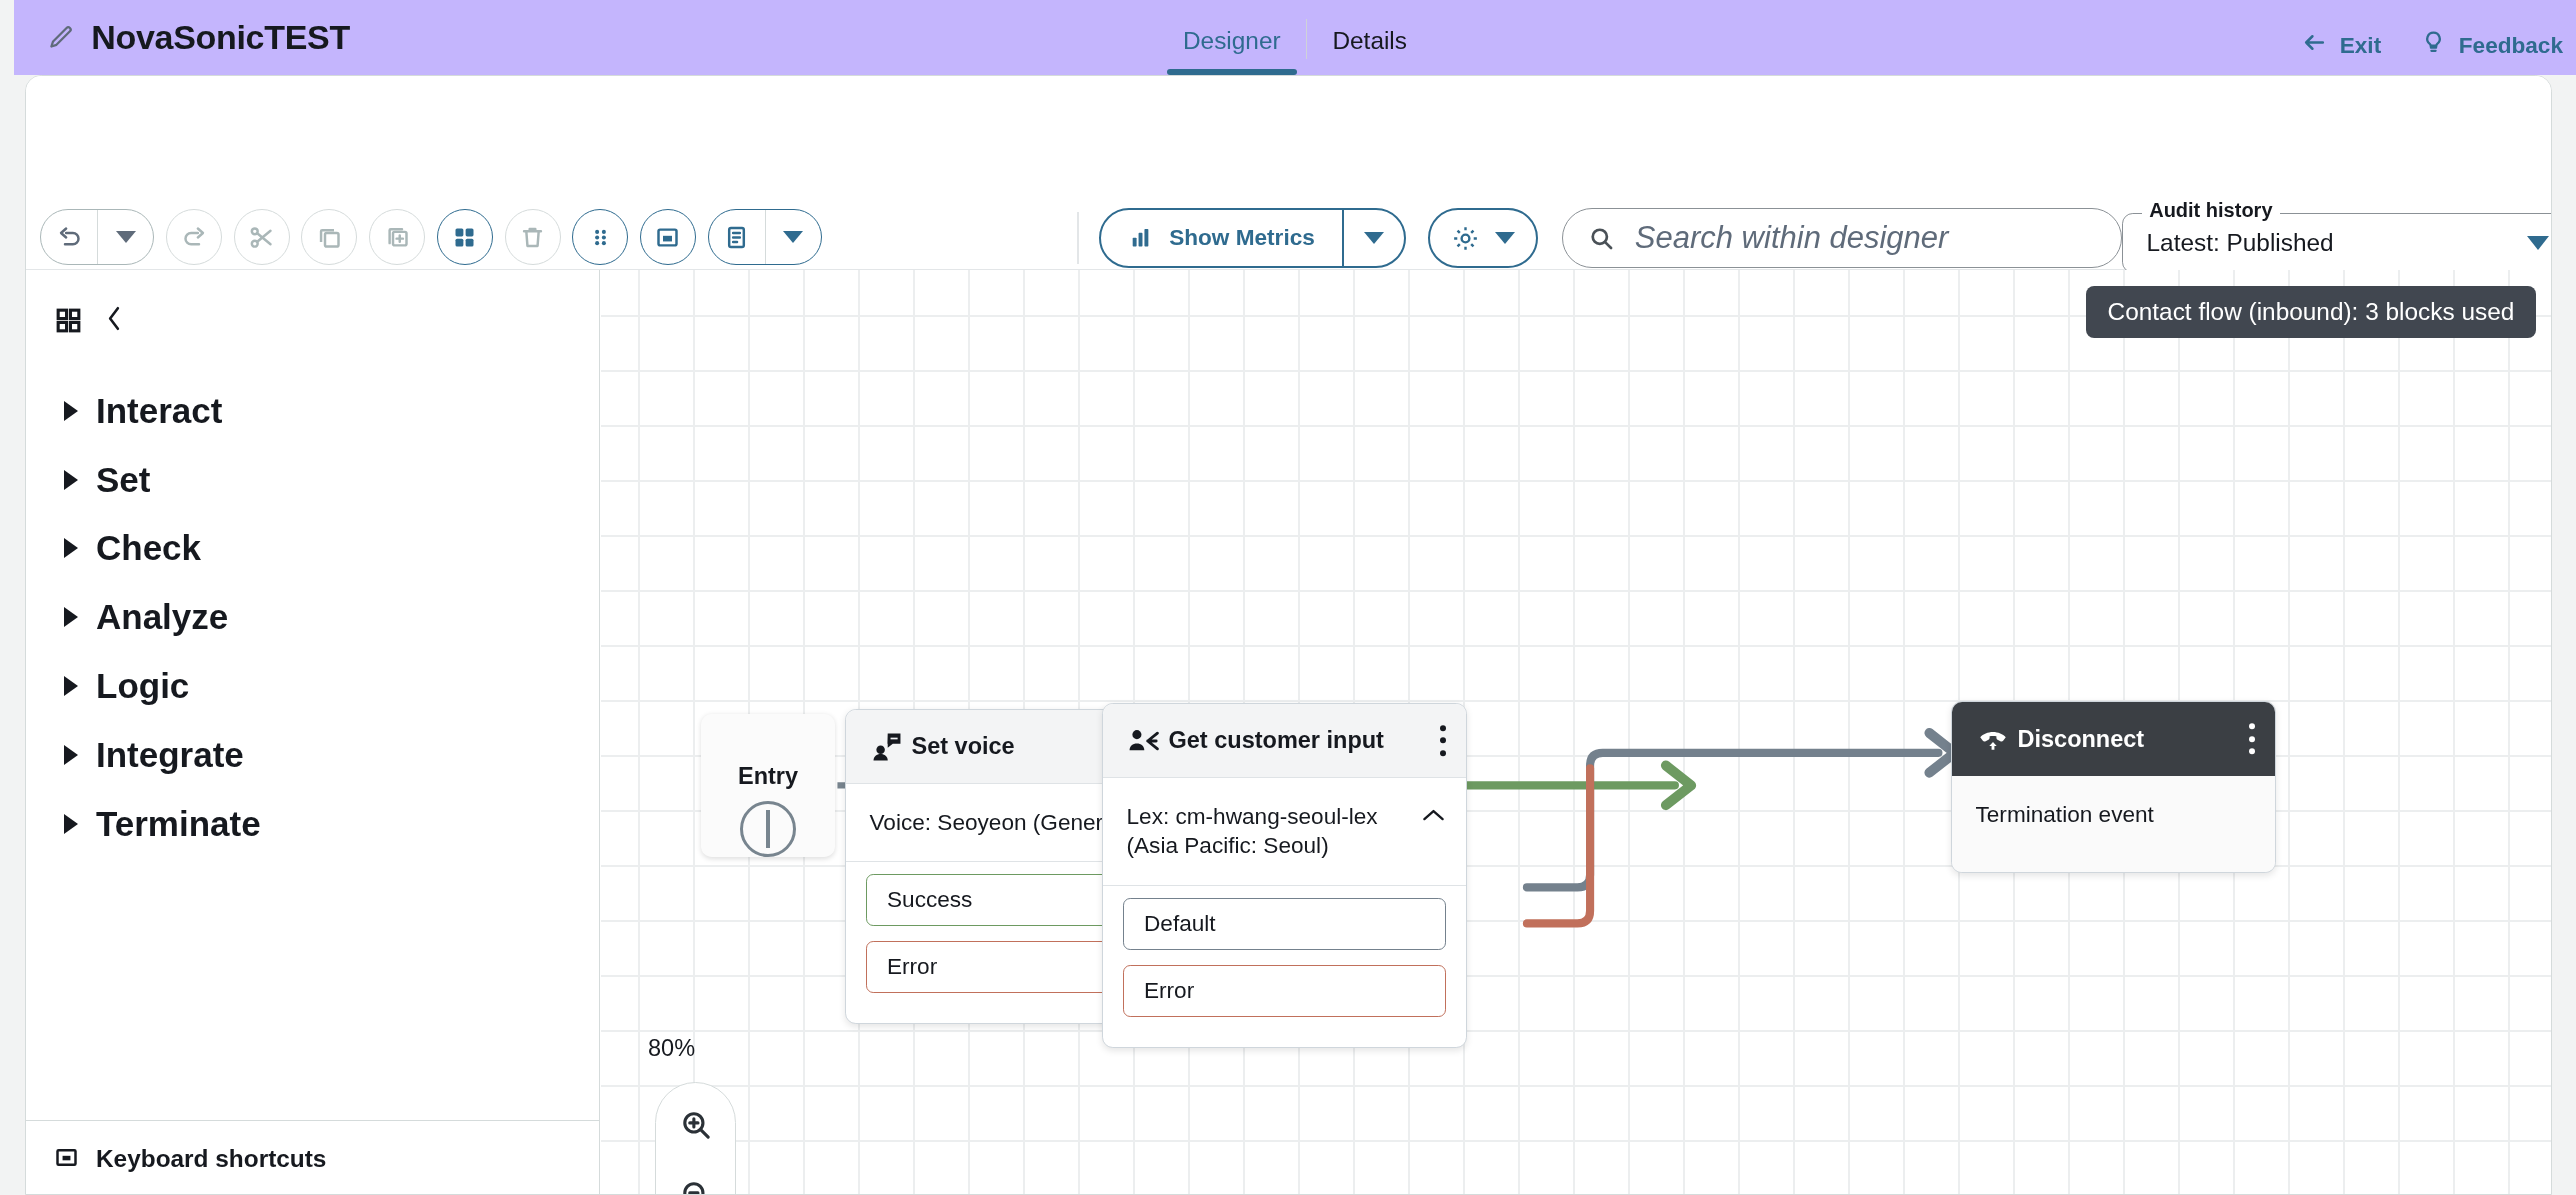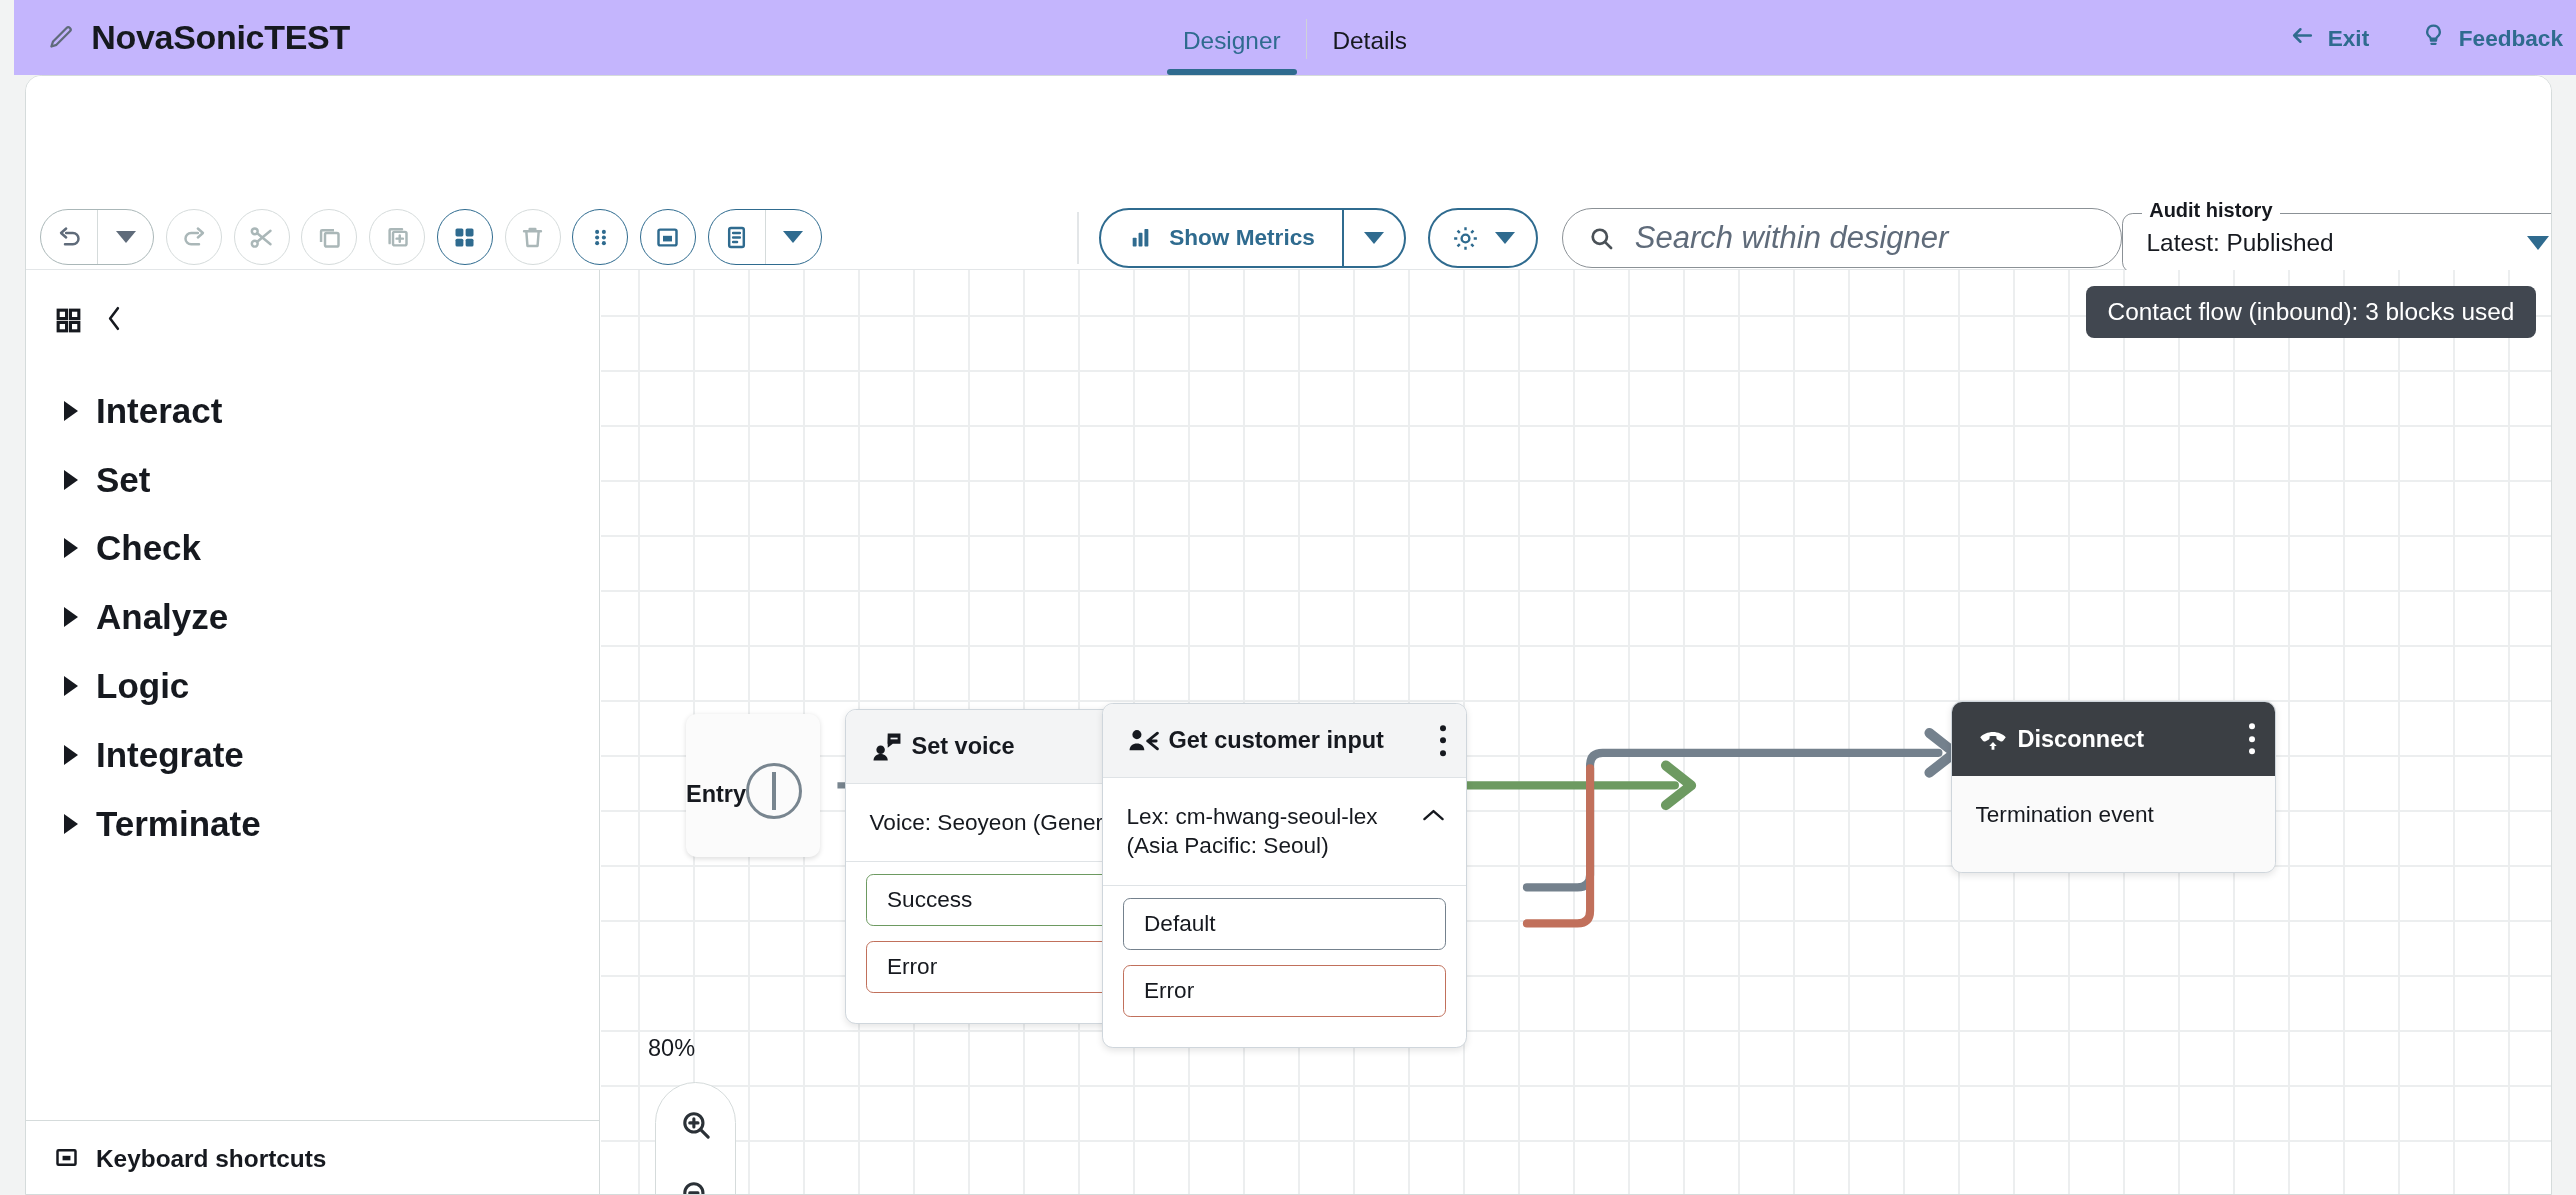--- a/index.html
+++ b/index.html
@@ -36,22 +36,22 @@
     color:#16191f; font-weight:normal; position:relative;
   }
   .htab.active { color:#2f6b8f; font-weight:normal; }
   .htab.active::after {
     content:""; position:absolute; left:9px; right:9px; bottom:0;
     height:6.3px; background:#2f6b8f; border-radius:3.6px;
   }
   .tab-divider { width:1.8px; height:40px; background:#cfd3d8; margin-bottom:16.2px; }
 
   #header-right {
-    position:absolute; right:27px; top:1px; height:75px;
-    display:flex; align-items:center; gap:52px;
+    position:absolute; right:27px; top:8px; height:75px;
+    display:flex; align-items:center; gap:40px;
   }
   .hdr-link {
     display:flex; align-items:center; gap:12.6px;
     color:#2f6b8f; font-size:22.6px; font-weight:bold; cursor:pointer;
   }
   .hdr-link svg { width:25px; height:25px; }
 
   
   #main-panel {
     position:absolute; left:25px; top:75px; width:2527px; height:1120px;
@@ -236,24 +236,24 @@
     background:#fff; border:1.8px solid #d5dbdb; border-radius:42px;
     display:flex; flex-direction:column; align-items:center;
     padding:7.2px 0 5.4px 0;
   }
   .zbtn { width:78px;height:70px;display:flex;align-items:center;justify-content:center;cursor:pointer; }
   .zbtn svg { width:34px;height:34px; }
   .zbtn.dark { color:#2b3137; }
 
   
   .entry-card {
-    position:absolute; left:85px; top:444px; width:134px; height:143px;
+    position:absolute; left:100px; top:444px; width:134px; height:143px;
     background:#fbfbfb; border-radius:10.8px;
     box-shadow:0 1.8px 5.4px rgba(0,0,0,0.13);
-    display:flex; flex-direction:row; align-items:center;
+    display:flex; flex-direction:column; align-items:center;justify-content:flex-end;
   }
   .entry-label { font-size:23.5px; font-weight:bold; margin-top:18px; color:#16191f; }
   .entry-circle {
     margin-top:10.8px; width:56px;height:56px;border-radius:50%;
     border:3.6px solid #78858f; display:flex;align-items:center;justify-content:center;
   }
   .entry-circle .bar { width:4.5px; height:38px; background:#78858f; }
 
   .flow-block {
     position:absolute; background:#fff;

